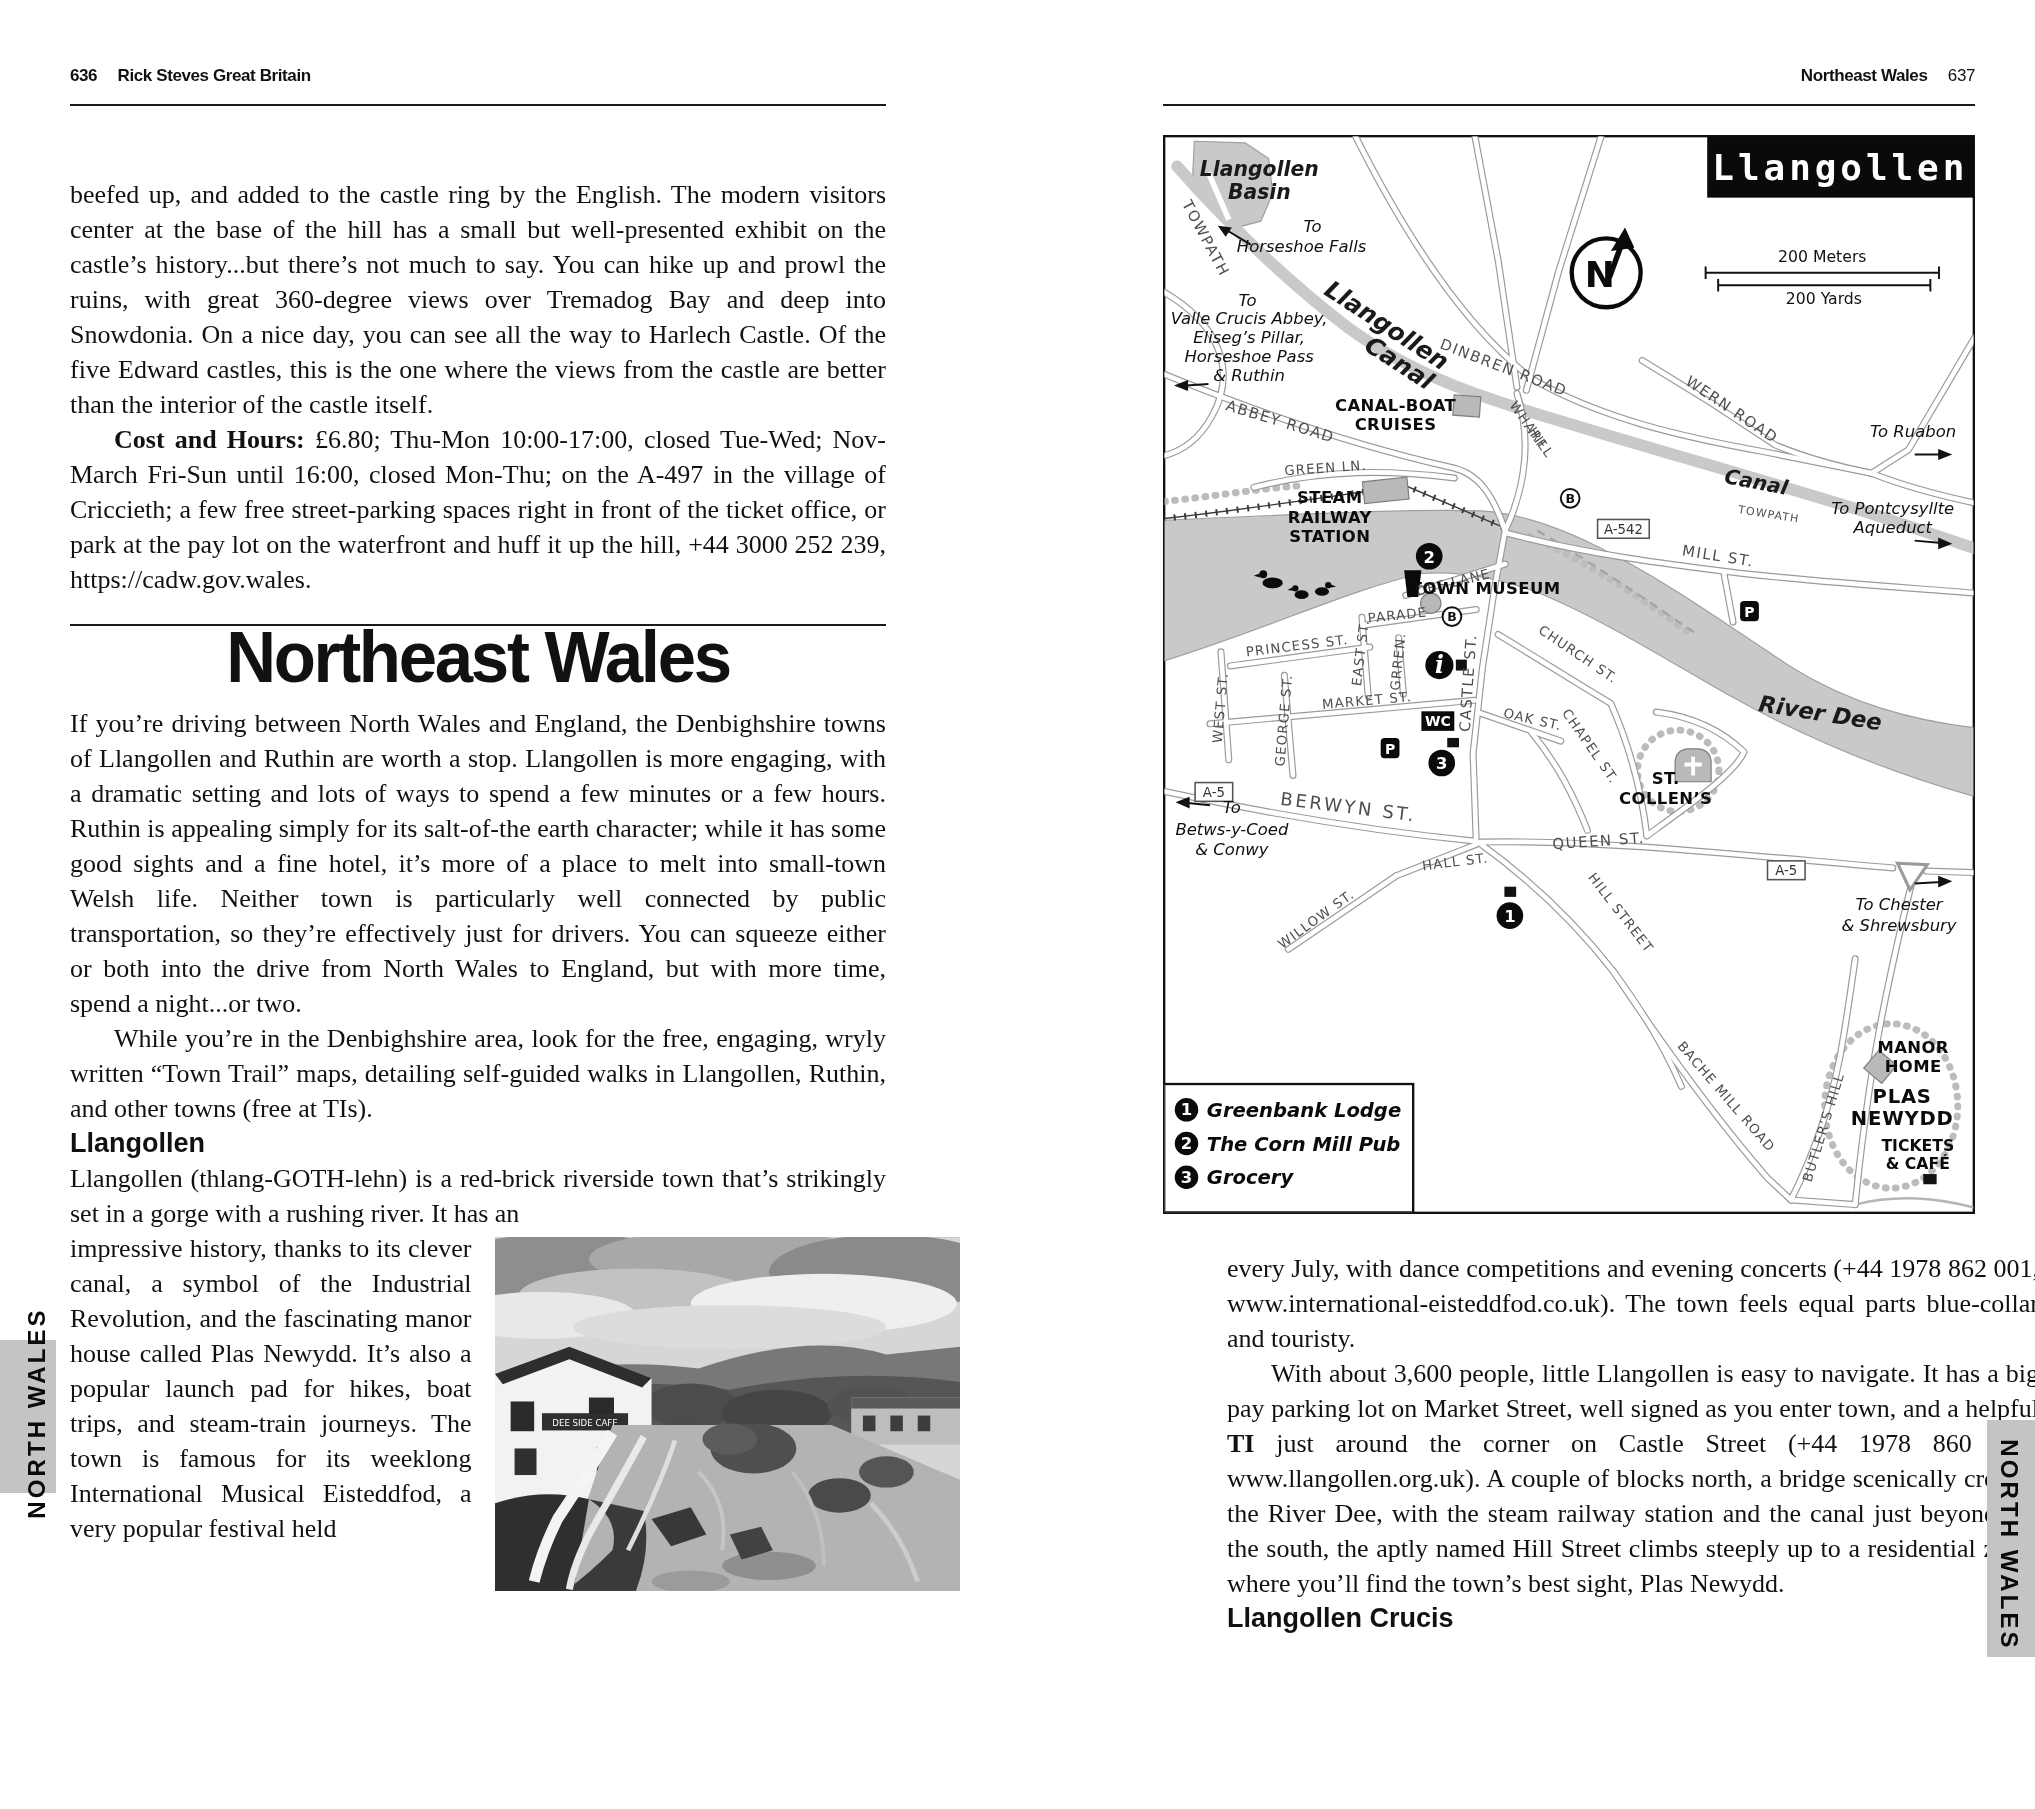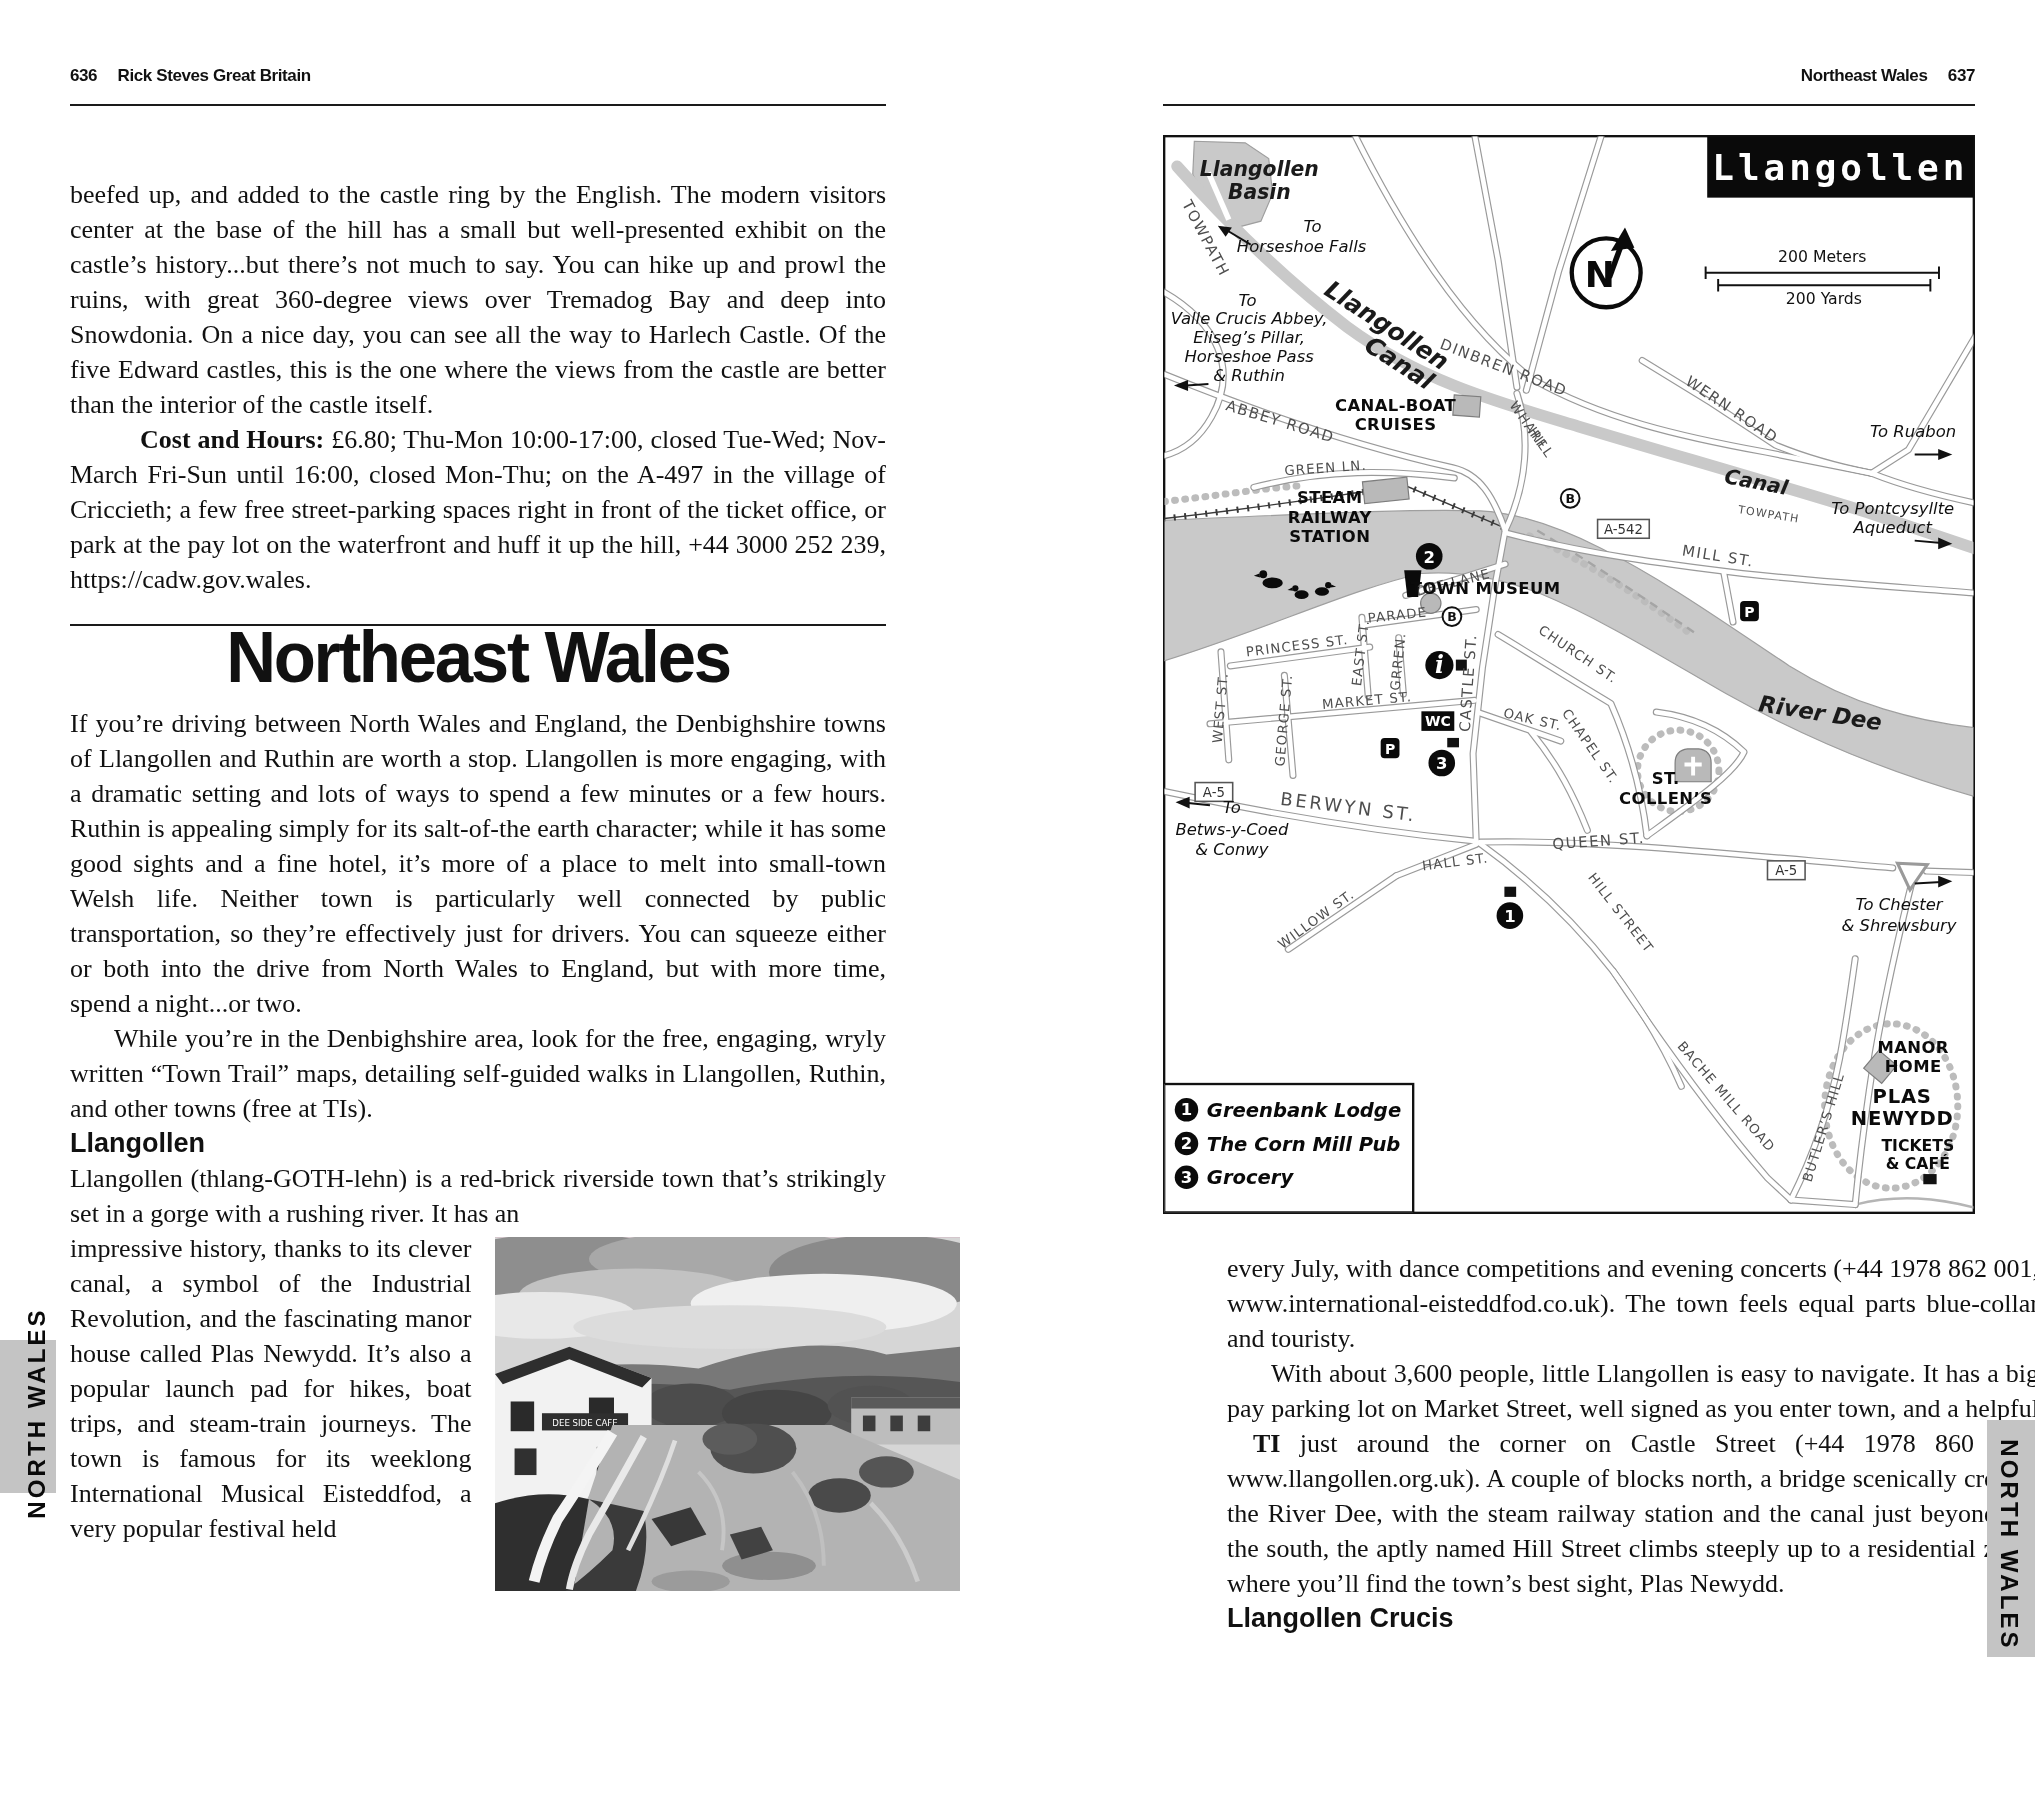--- a/index.html
+++ b/index.html
@@ -4,25 +4,25 @@
 <style>
   html,body{margin:0;padding:0;background:#ffffff;}
   #canvas{position:relative;width:2035px;height:1809px;background:#fff;overflow:hidden;
           font-family:"Liberation Serif",serif;color:#111;}
   .hdr{position:absolute;top:66px;height:38px;border-bottom:2.3px solid #1a1a1a;
        font-family:"Liberation Sans",sans-serif;font-size:17px;font-weight:bold;
        letter-spacing:-0.4px;color:#111;}
   .hdr .pgnum{font-weight:bold;}
   .hdr .sp{display:inline-block;width:20.4px;}
   #rheader{text-align:right;}
-  #rheader .pgnum{font-weight:bold;margin-left:20.4px;}
+  #rheader .pgnum{font-weight:normal;margin-left:20.4px;}
   .col{position:absolute;font-size:26px;line-height:35px;text-align:justify;}
   .col p{margin:0;}
   .indent{text-indent:44px;}
-  .runin{font-weight:bold;margin-left:26px;}
+  .runin{font-weight:bold;}
   .divider{border:none;border-top:2.3px solid #1a1a1a;margin:27px 0 0 0;}
   h1.big{font-family:"Liberation Sans",sans-serif;font-size:69px;letter-spacing:-2.3px;
          text-align:center;margin:14px 0 31px 0;transform:scaleY(1.05);font-weight:bold;}
   .subhead{font-family:"Liberation Sans",sans-serif;font-weight:bold;font-size:27px;
            margin:20.4px 0 7.8px 0;text-align:left;text-indent:0;}
   .photo-float{float:right;width:465px;height:354px;margin:6.3px -74px 4.7px 23.5px;
                background:#be185d;}
   .tabbox{position:absolute;background:#c4c4c4;}
   .tabtxt{position:absolute;width:243px;height:44px;text-align:center;
           font-family:"Liberation Sans",sans-serif;font-weight:bold;font-size:24px;

